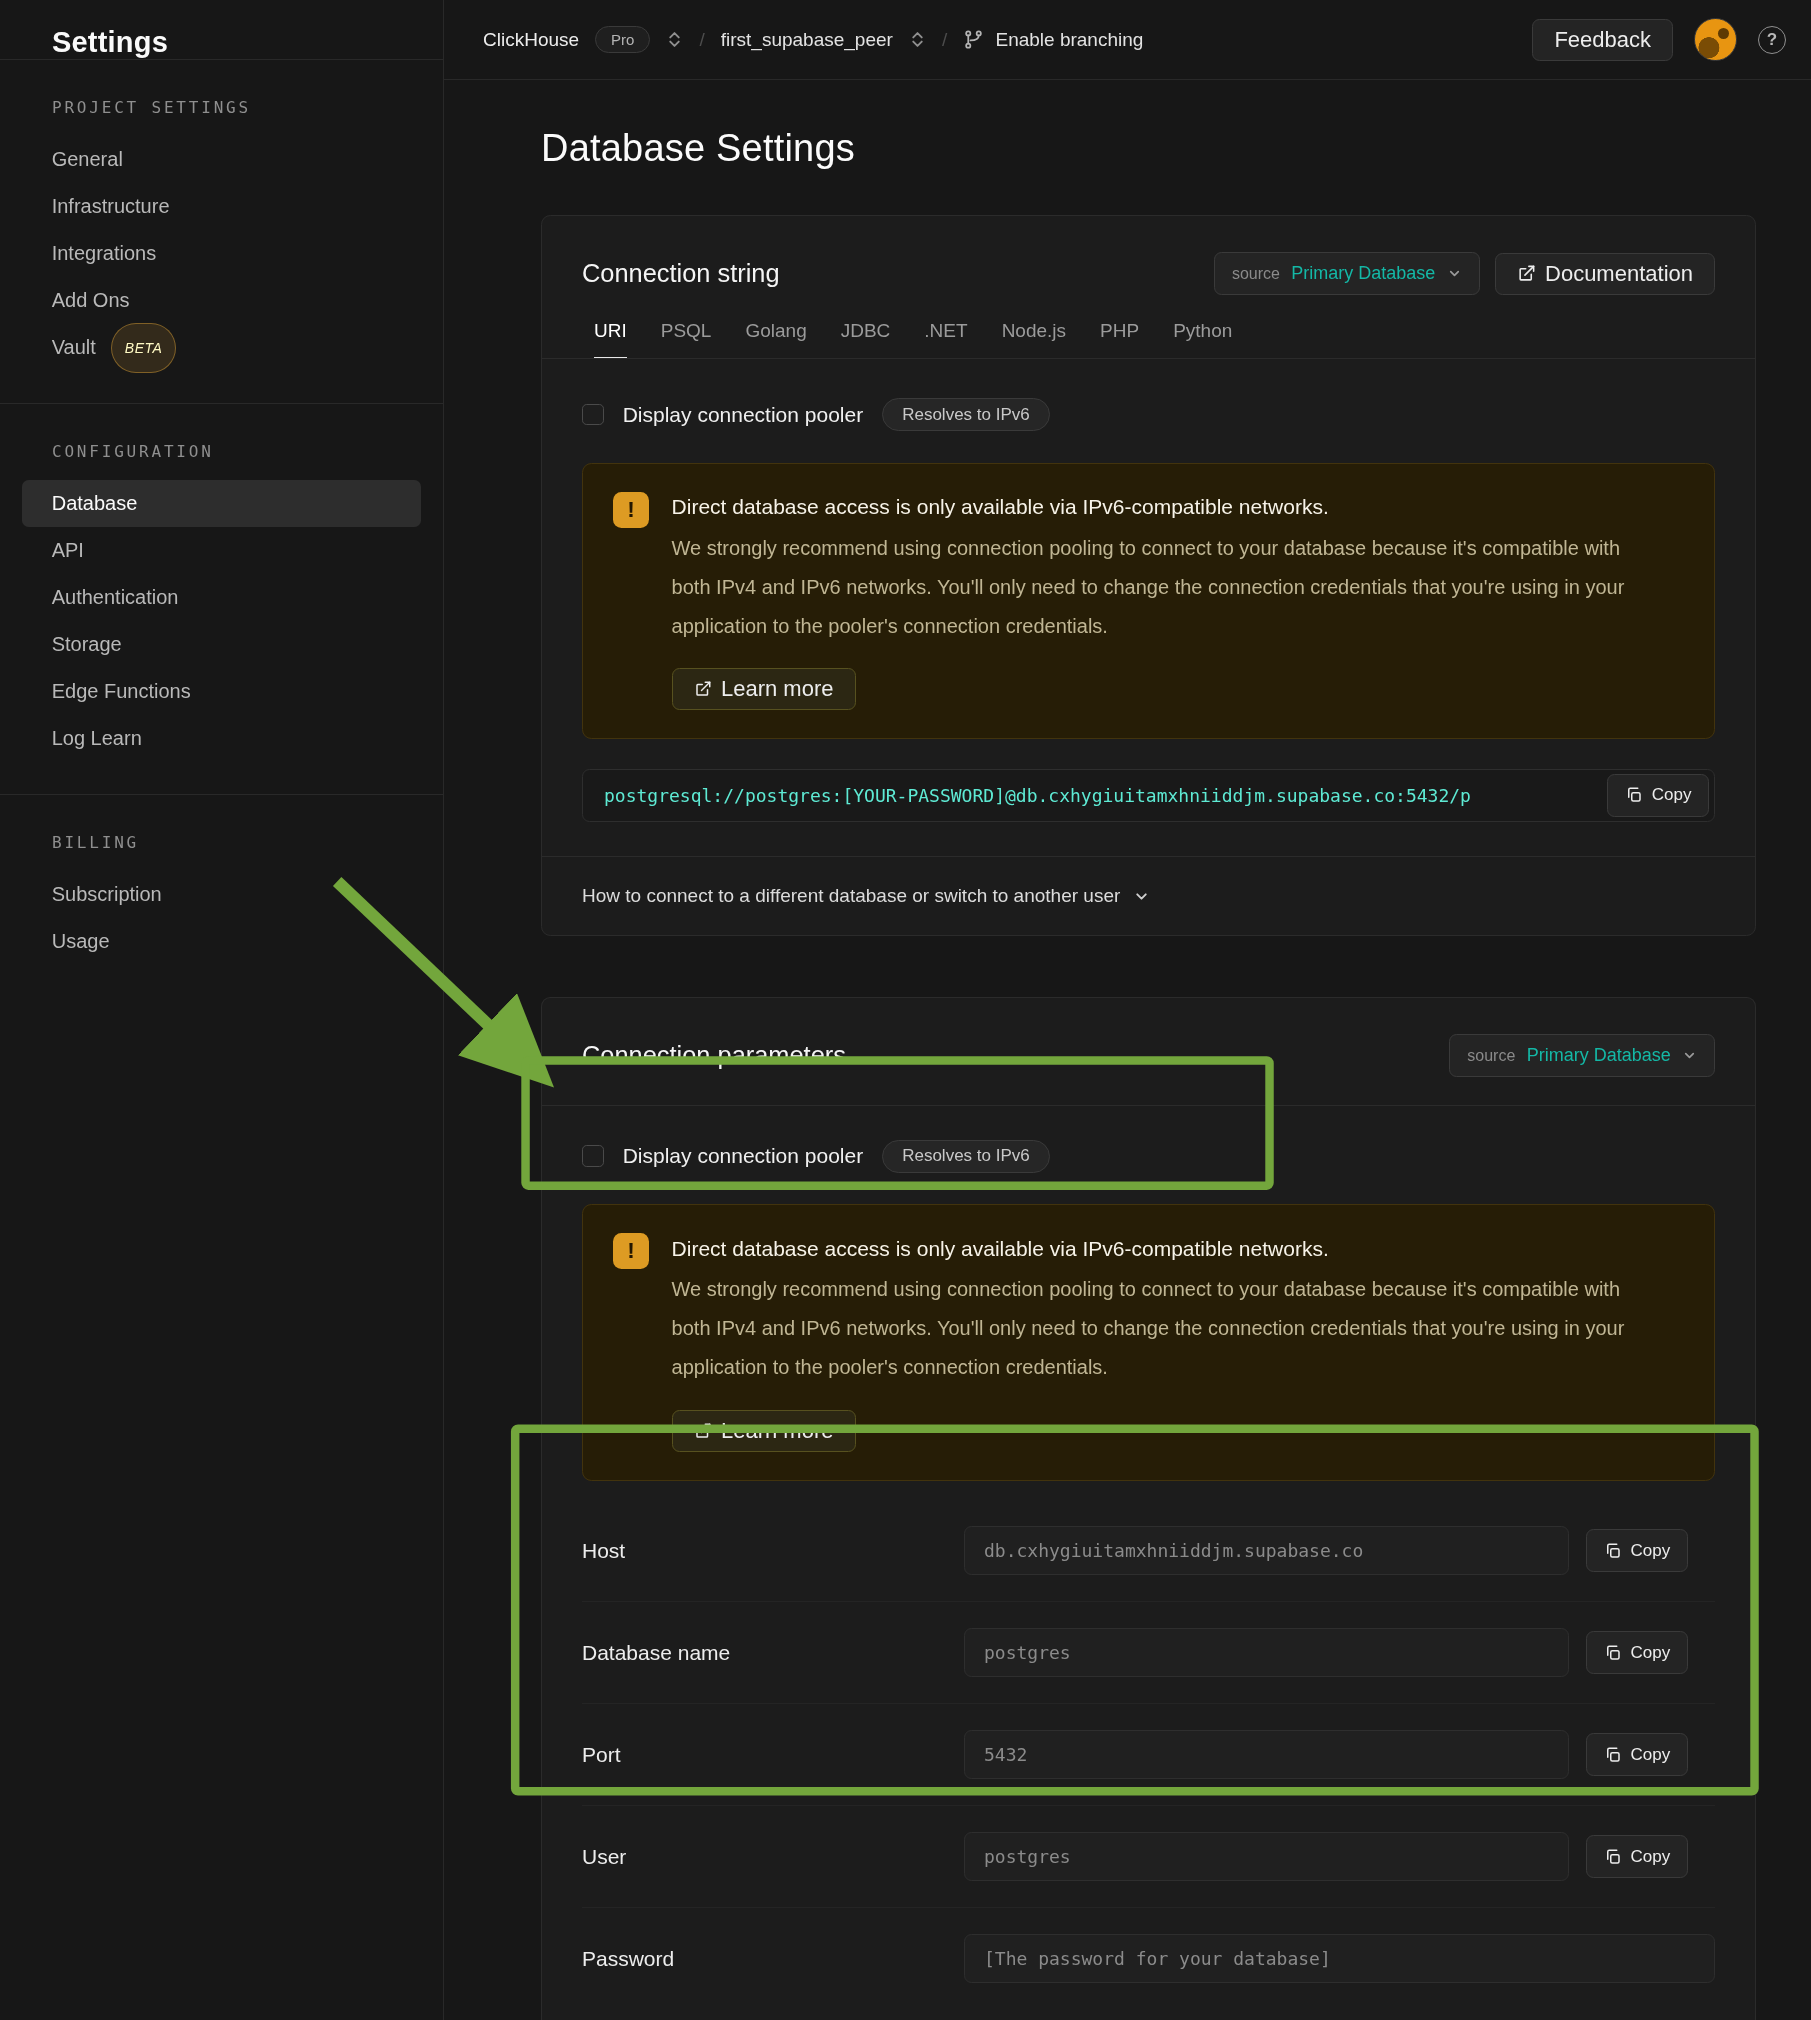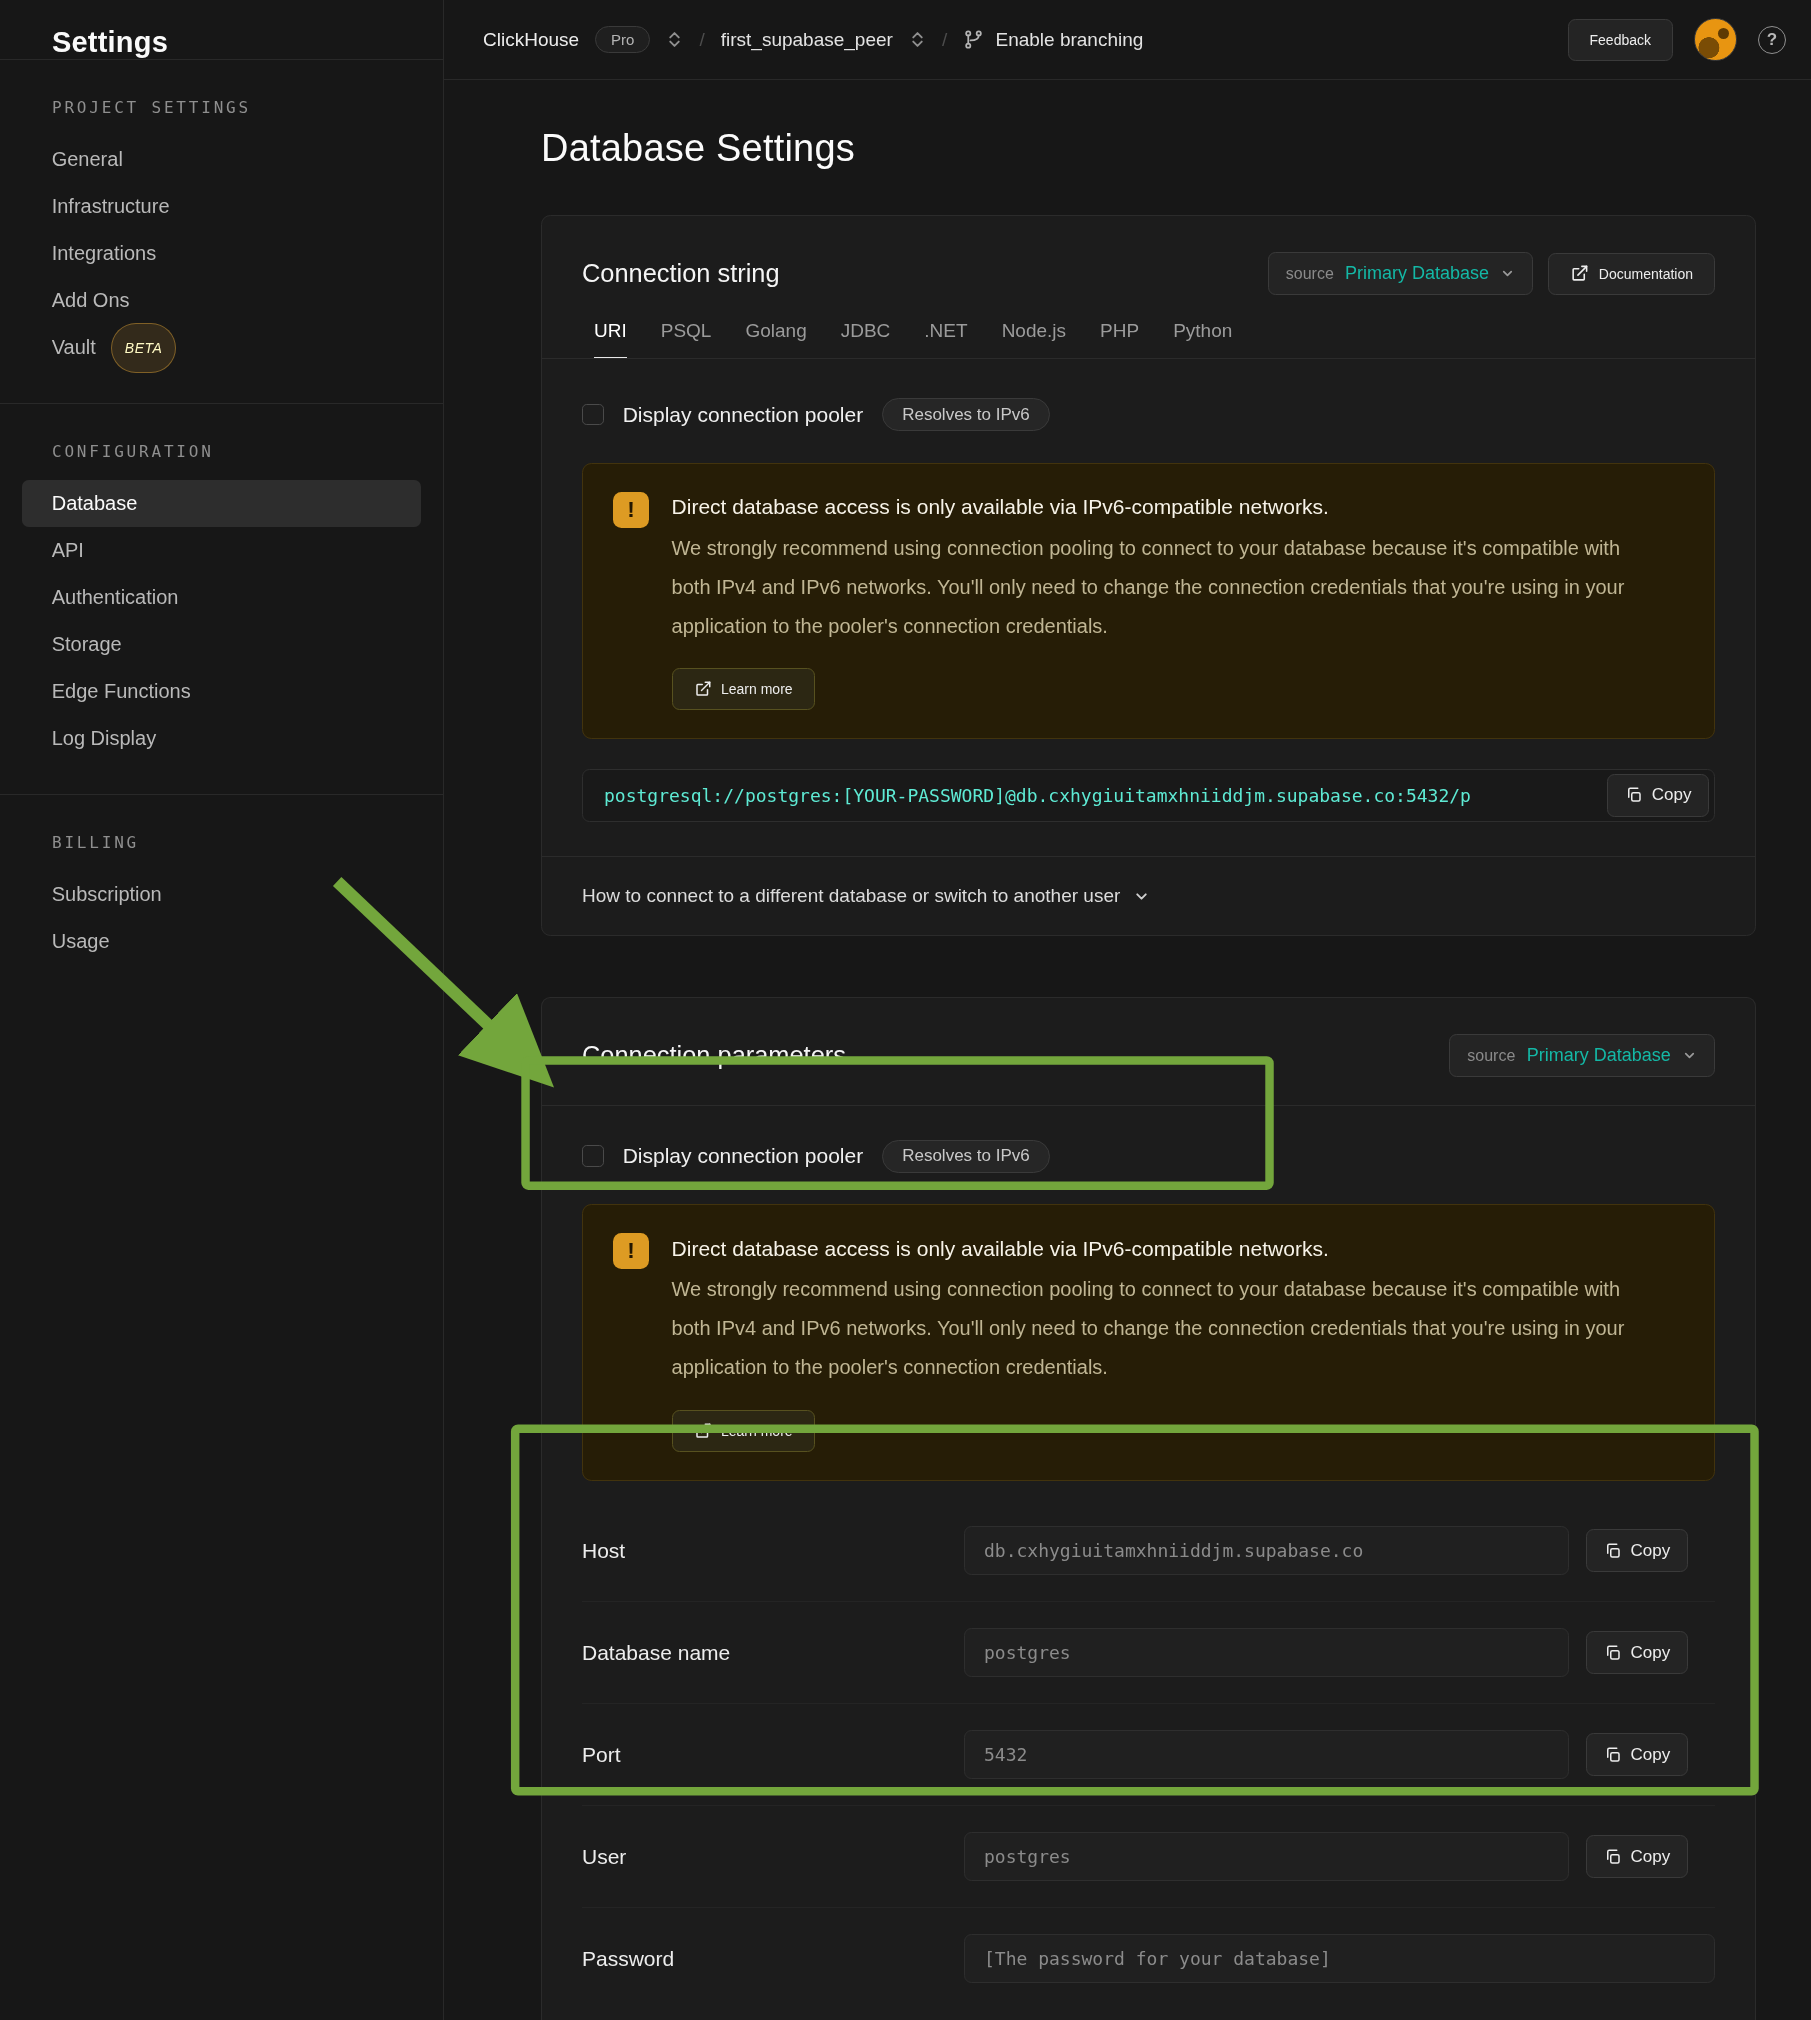--- a/index.html
+++ b/index.html
@@ -24,21 +24,21 @@
   
   .main { flex:1; display:flex; flex-direction:column; min-width:0; }
   .topbar { height:80px; flex:0 0 80px; display:flex; align-items:center; padding:0 26px 0 39px; border-bottom:0.9px solid #292929; gap:16px; }
   .crumb-org { font-size:19px; color:#ededed; }
   .badge-pill { font-size:15px; color:#b4b4b4; border:0.9px solid #3a3a3a; background:#1f1f1f; border-radius:941px; padding:3.8px 15px; }
   .sep { color:#4c4c4c; font-size:19px; }
   .crumb-proj { font-size:19px; color:#e3e3e3; }
   .branching { display:flex; align-items:center; gap:11.3px; font-size:19px; color:#e3e3e3; }
   .top-right { margin-left:auto; display:flex; align-items:center; gap:21px; }
   .btn { display:inline-flex; align-items:center; gap:9.4px; background:#242424; border:0.9px solid #3a3a3a; color:#ededed;
-         border-radius:7.5px; height:42px; padding:0 21px; font-size:14px; font-family:inherit; cursor:pointer; white-space:nowrap; }
+         border-radius:7.5px; height:42px; padding:0 21px; font-size:22px; font-family:inherit; cursor:pointer; white-space:nowrap; }
   .avatar { width:43px; height:43px; border-radius:50%; position:relative; overflow:hidden; cursor:pointer;
             background:radial-gradient(circle at 34% 70%, #7a4c05 0 26%, #e89511 27% 100%); border:0.9px solid #3a3a3a; }
   .avatar::after { content:""; position:absolute; right:6.6px; top:8.5px; width:11.3px; height:11.3px; border-radius:50%; background:#5e3a03; }
   .help-circle { width:28px; height:28px; border-radius:50%; border:1.9px solid #8f8f8f; color:#b8b8b8; display:flex; align-items:center; justify-content:center; font-size:17px; font-weight:700; cursor:pointer; }
 
   .content { flex:1; overflow:hidden; padding:47px 56px 0 97px; }
   .page-title { font-size:38px; font-weight:500; color:#fbfbfb; letter-spacing:0.2px; }
 
   
   .card { background:#1c1c1c; border:0.9px solid #2b2b2b; border-radius:9.4px; margin-top:45px; }
@@ -130,21 +130,21 @@
       <div class="side-item">
           <span>Authentication</span>
         </div>
       <div class="side-item">
           <span>Storage</span>
         </div>
       <div class="side-item">
           <span>Edge Functions</span>
         </div>
       <div class="side-item">
-          <span>Log Display</span>
+          <span>Log Learn</span>
         </div>
     </div>
 
     <div class="side-section">
       <div class="side-heading">BILLING</div>
       <div class="side-item">
           <span>Subscription</span>
         </div>
       <div class="side-item">
           <span>Usage</span>

